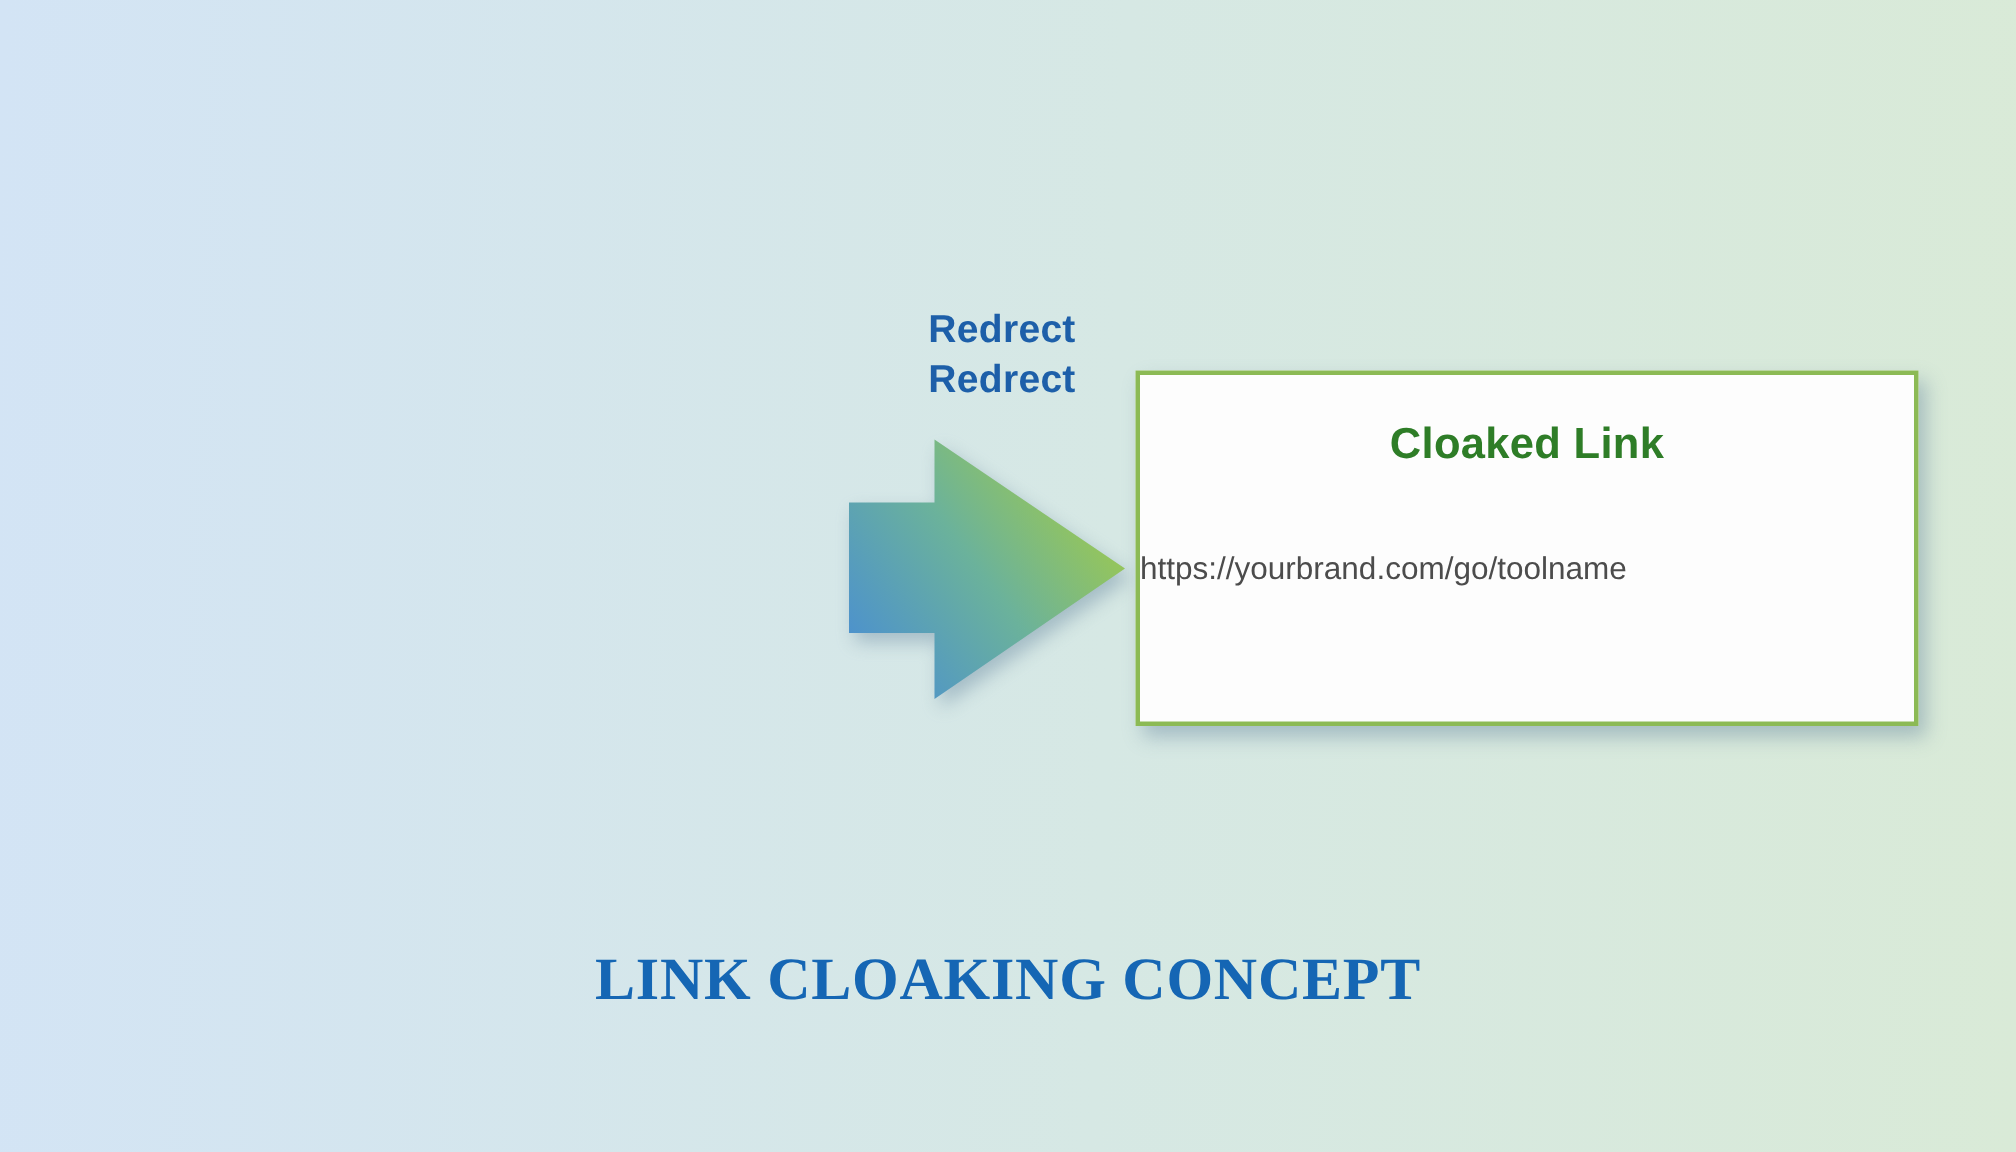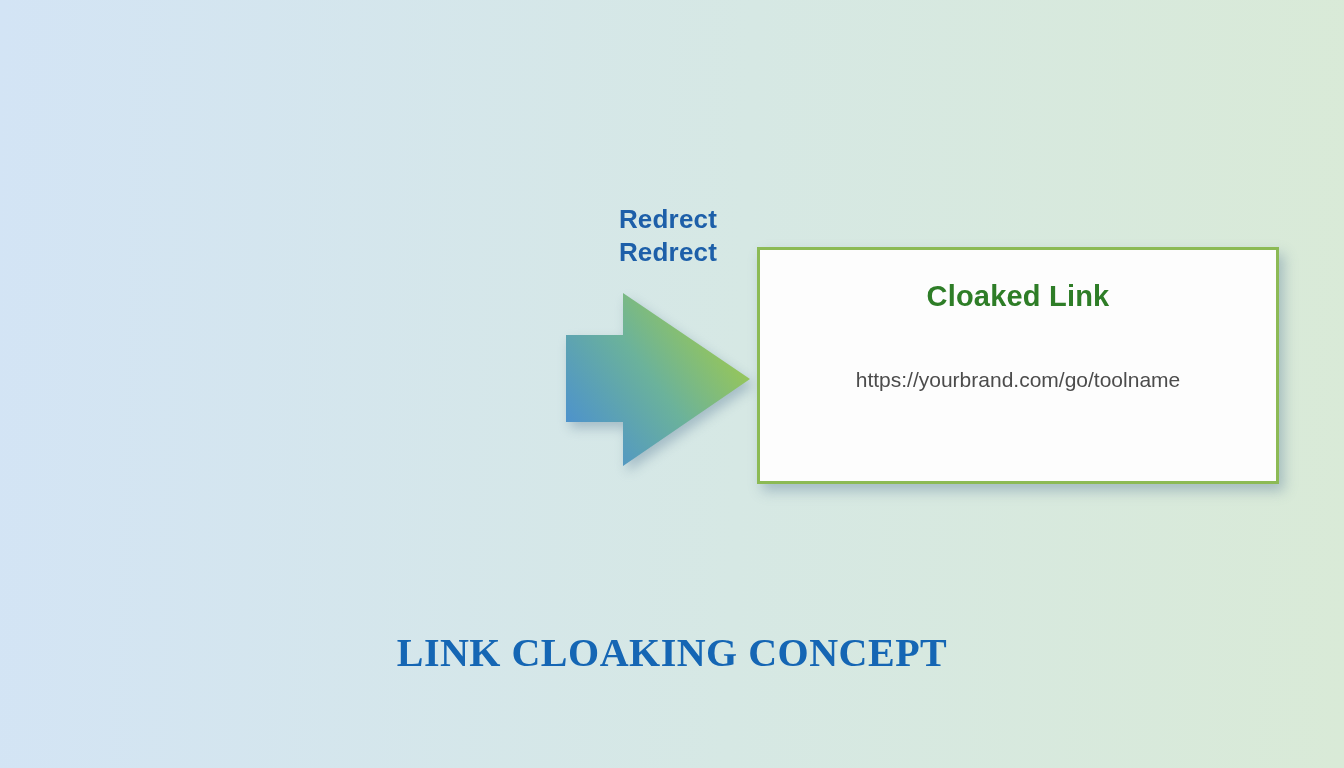--- a/index.html
+++ b/index.html
@@ -74,21 +74,20 @@
     text-align: center;
     font-size: 20px;
     line-height: 29px;
     color: var(--url-gray);
   }
   .url-single {
     position: absolute;
     top: 118px;
     left: 0;
     width: 100%;
-    text-align: center;
     font-size: 21px;
     color: var(--url-gray);
   }
   .link-part { color: var(--link-blue); }
   .plain-part { color: var(--url-gray); }
   .arrow-svg {
     position: absolute;
     left: 566px;
     top: 288px;
     width: 188px;

